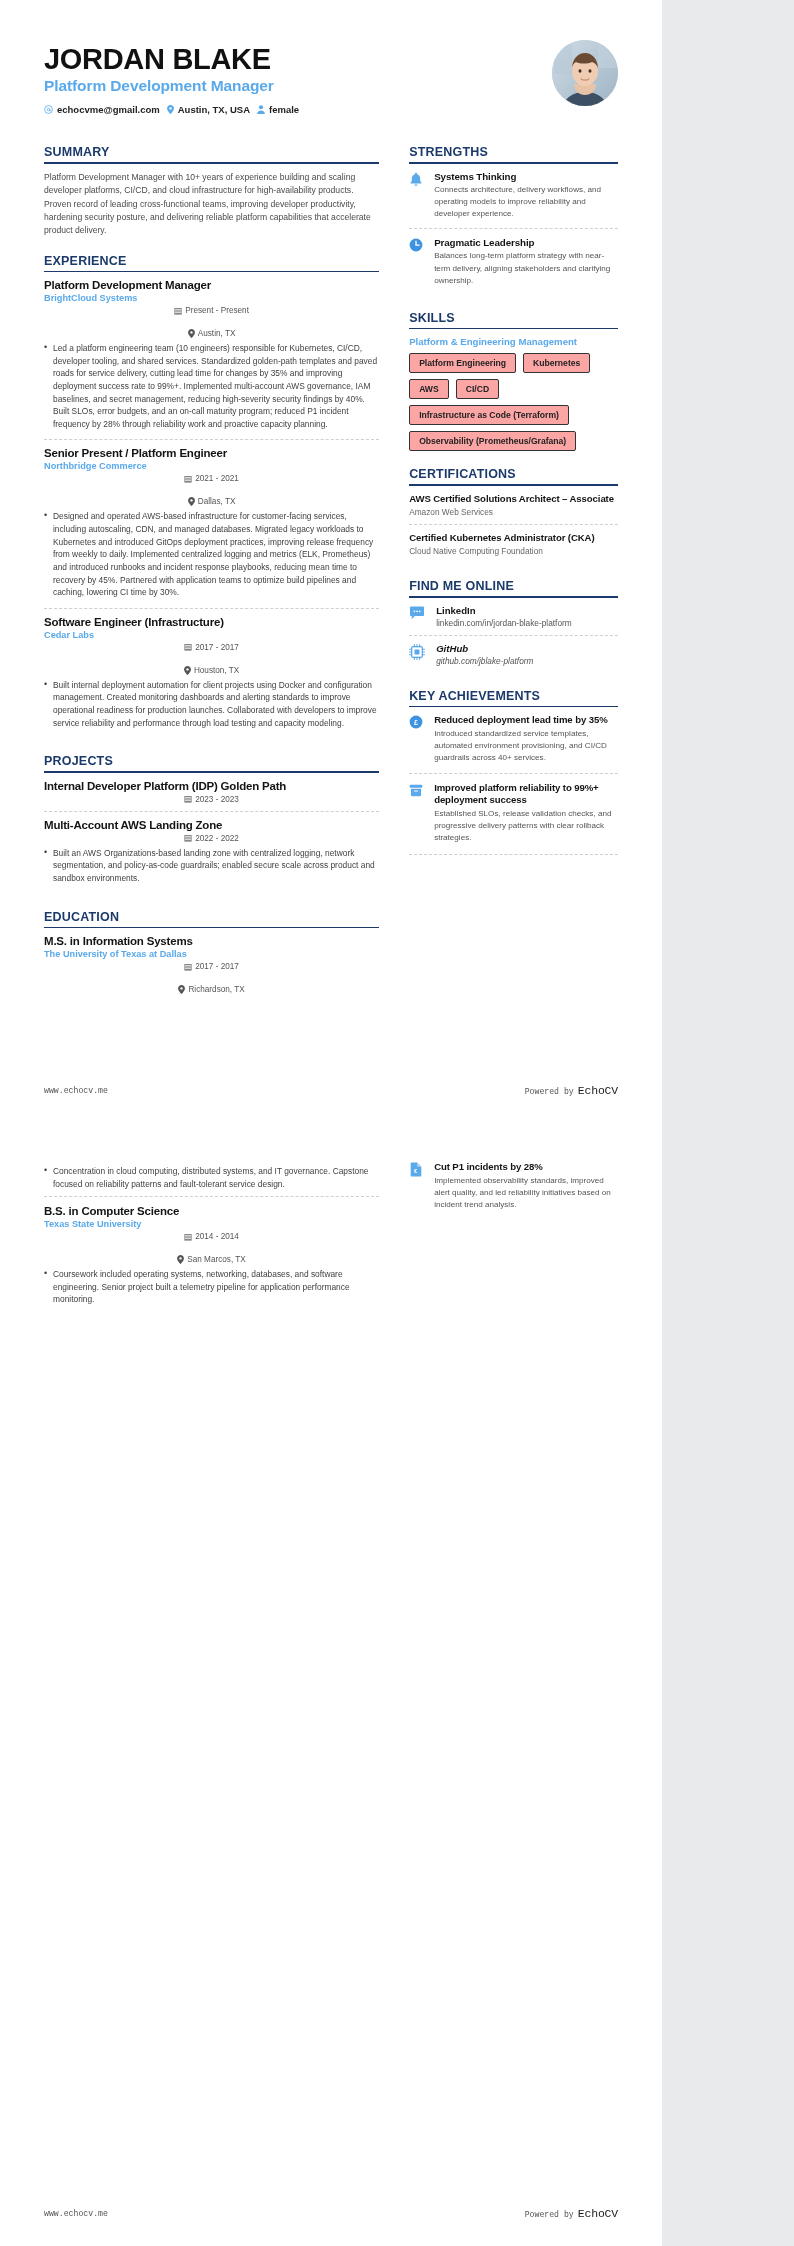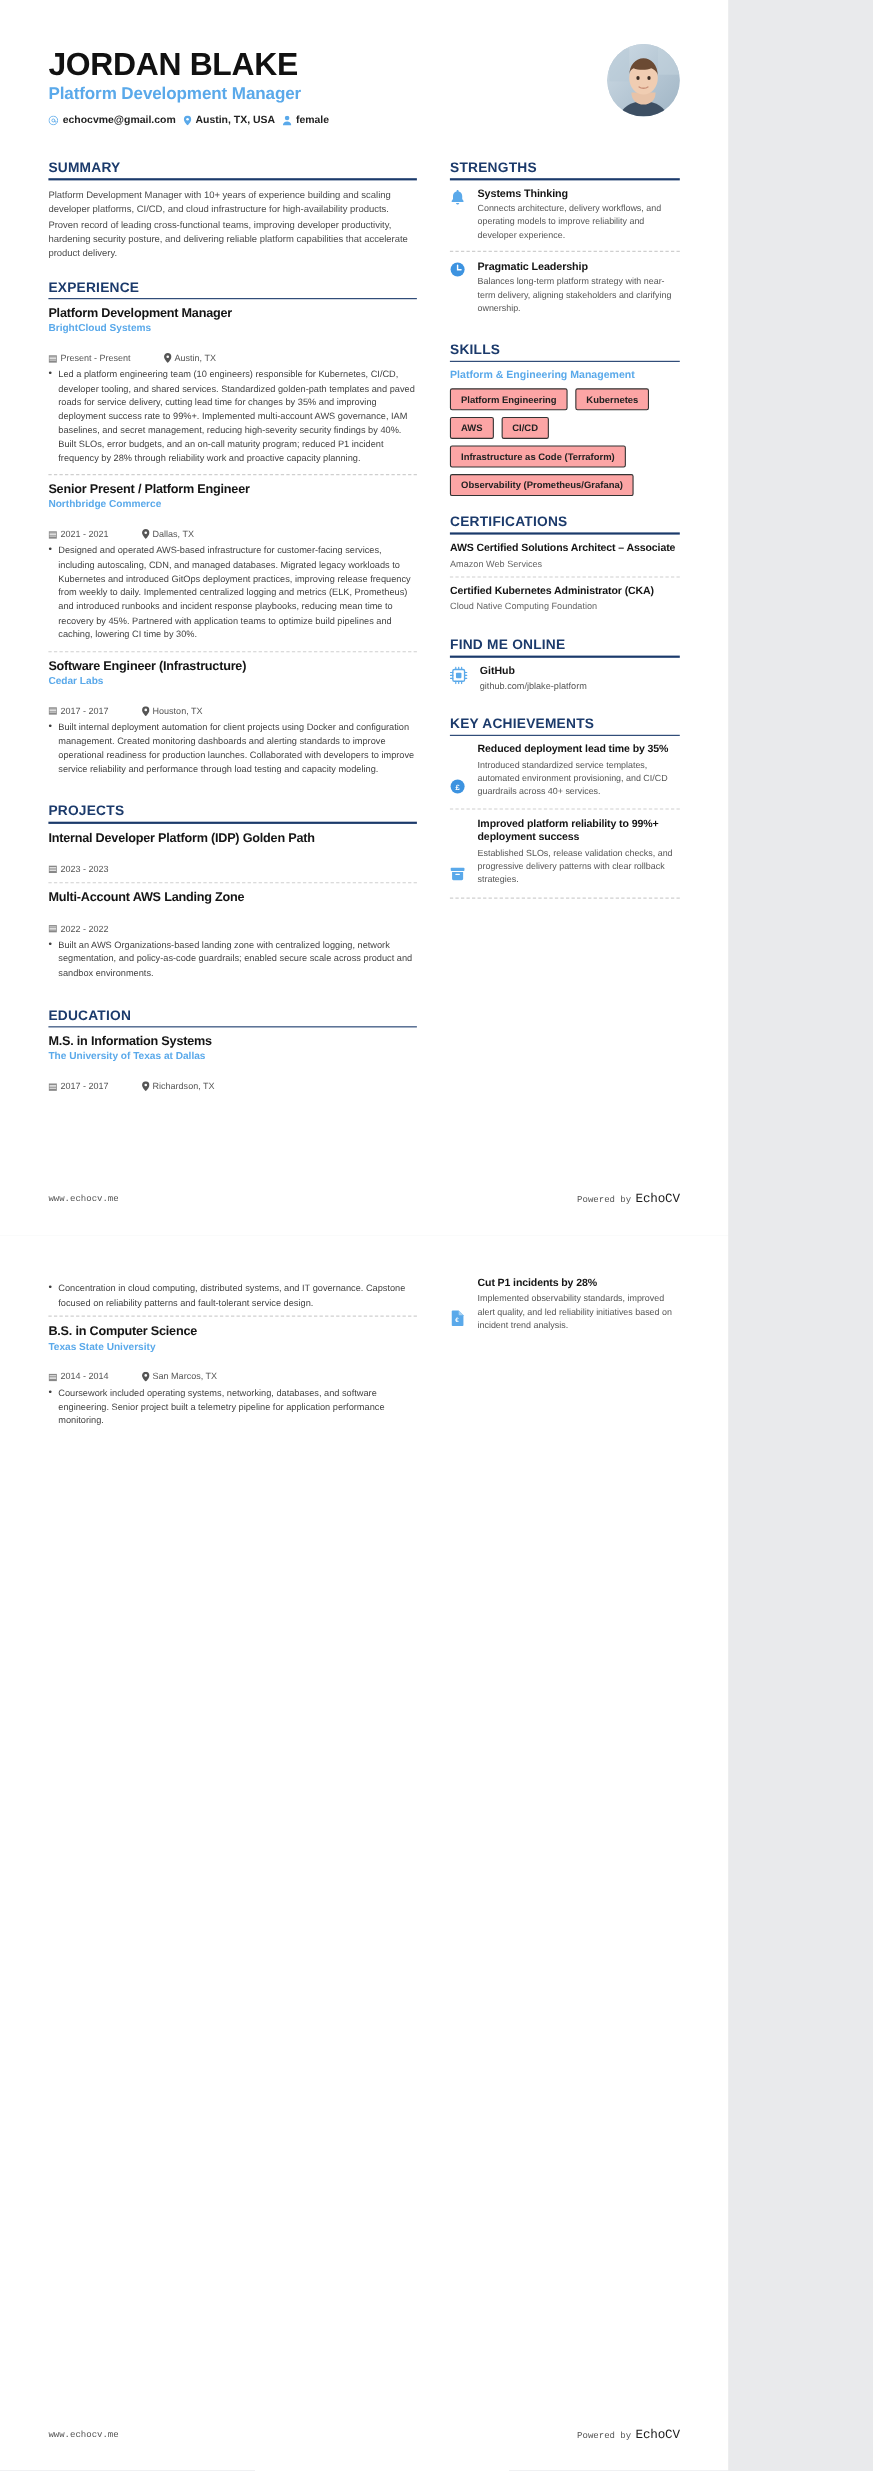--- a/index.html
+++ b/index.html
@@ -94,24 +94,25 @@
   }
   .company {
     font-size:9.2px;
     font-weight:bold;
     color:#5aa9ea;
     margin-top:2px;
   }
   .meta-row {
     display:flex;
     align-items:center;
-    gap:30px;
-    margin-top:18px;
+    gap:14px;
+    margin-top:3px;
     font-size:8.2px;
     color:#555;
+    flex-direction:column;
   }
   .meta-item { display:flex; align-items:center; gap:3px; }
   ul.bullets { list-style:none; margin-top:4px; }
   ul.bullets li {
     position:relative;
     padding-left:9px;
     font-size:8.4px;
     line-height:1.5;
     color:#3f3f3f;
     margin-bottom:2px;
@@ -153,26 +154,26 @@
     white-space:nowrap;
     background:#fca5a5;
   }
 
   .cert { padding-bottom:7px; }
   .cert + .cert { border-top:1px dashed #cfcfcf; padding-top:7px; }
   .cert-name { font-size:9.6px; font-weight:bold; color:#141414; line-height:1.25; letter-spacing:-0.1px; }
   .cert-org { font-size:8.3px; color:#666; margin-top:2px; }
 
   .link-row { display:flex; gap:9px; padding-bottom:7px; align-items:flex-start; }
-  .link-row + .link-row { border-top:1px dashed #cfcfcf; padding-top:7px; }
+  .link-row + .link-row { border-top:1px dashed #cfcfcf; padding-top:7px;font-style:italic; }
   .l-icon { flex:0 0 auto; width:18px; padding-top:1px; }
   .l-label { font-size:9.6px; font-weight:bold; color:#141414; }
   .l-url { font-size:8.3px; color:#555; margin-top:2px; }
 
-  .ach { display:flex; gap:9px; padding-bottom:8px;align-items:flex-end; }
+  .ach { display:flex; gap:9px; padding-bottom:8px; }
   .ach + .ach { border-top:1px dashed #cfcfcf; padding-top:8px; }
   .ach-icon { flex:0 0 auto; width:16px; padding-top:1px; }
   .ach-title { font-size:9.6px; font-weight:bold; color:#141414; line-height:1.25; letter-spacing:-0.1px; }
   .ach-desc { font-size:8.1px; line-height:1.5; color:#555; margin-top:2px; }
   .dashed-end { border-top:1px dashed #cfcfcf; margin-top:2px; }
 
   
   .footer {
     position:absolute;
     left:44px; right:44px; bottom:26px;
@@ -490,20 +491,34 @@
         <div class="cert">
           <div class="cert-name">Certified Kubernetes Administrator (CKA)</div>
           <div class="cert-org">Cloud Native Computing Foundation</div>
         </div>
       </div>
 
       <div class="section">
         <div class="sec-title">FIND ME ONLINE</div>
         <div class="sec-rule"></div>
 
+        <div class="link-row">
+          <div class="l-icon">
+            <svg width="16" height="14" viewBox="0 0 18 16">
+                <path d="M1 1.8C1 1.1 1.5.6 2.2.6h13.6c.7 0 1.2.5 1.2 1.2v8.5c0 .7-.5 1.2-1.2 1.2H6.4L3 15V11.5H2.2c-.7 0-1.2-.5-1.2-1.2z" fill="#5aa9ea"></path>
+                <circle cx="6" cy="6" r="1" fill="#fff"></circle>
+                <circle cx="9" cy="6" r="1" fill="#fff"></circle>
+                <circle cx="12" cy="6" r="1" fill="#fff"></circle>
+              </svg>
+          </div>
+          <div>
+            <div class="l-label">LinkedIn</div>
+            <div class="l-url">linkedin.com/in/jordan-blake-platform</div>
+          </div>
+        </div>
 
         <div class="link-row">
           <div class="l-icon">
             <svg width="16" height="16" viewBox="0 0 18 18">
                 <rect x="3" y="3" width="12" height="12" rx="1.6" fill="none" stroke="#5aa9ea" stroke-width="1.4"></rect>
                 <rect x="6.2" y="6.2" width="5.6" height="5.6" rx="0.8" fill="#5aa9ea"></rect>
                 <path d="M6 0.6v2.4M9 0.6v2.4M12 0.6v2.4M6 15v2.4M9 15v2.4M12 15v2.4M0.6 6H3M0.6 9H3M0.6 12H3M15 6h2.4M15 9h2.4M15 12h2.4" stroke="#5aa9ea" stroke-width="1.2" stroke-linecap="round"></path>
               </svg>
           </div>
           <div>

